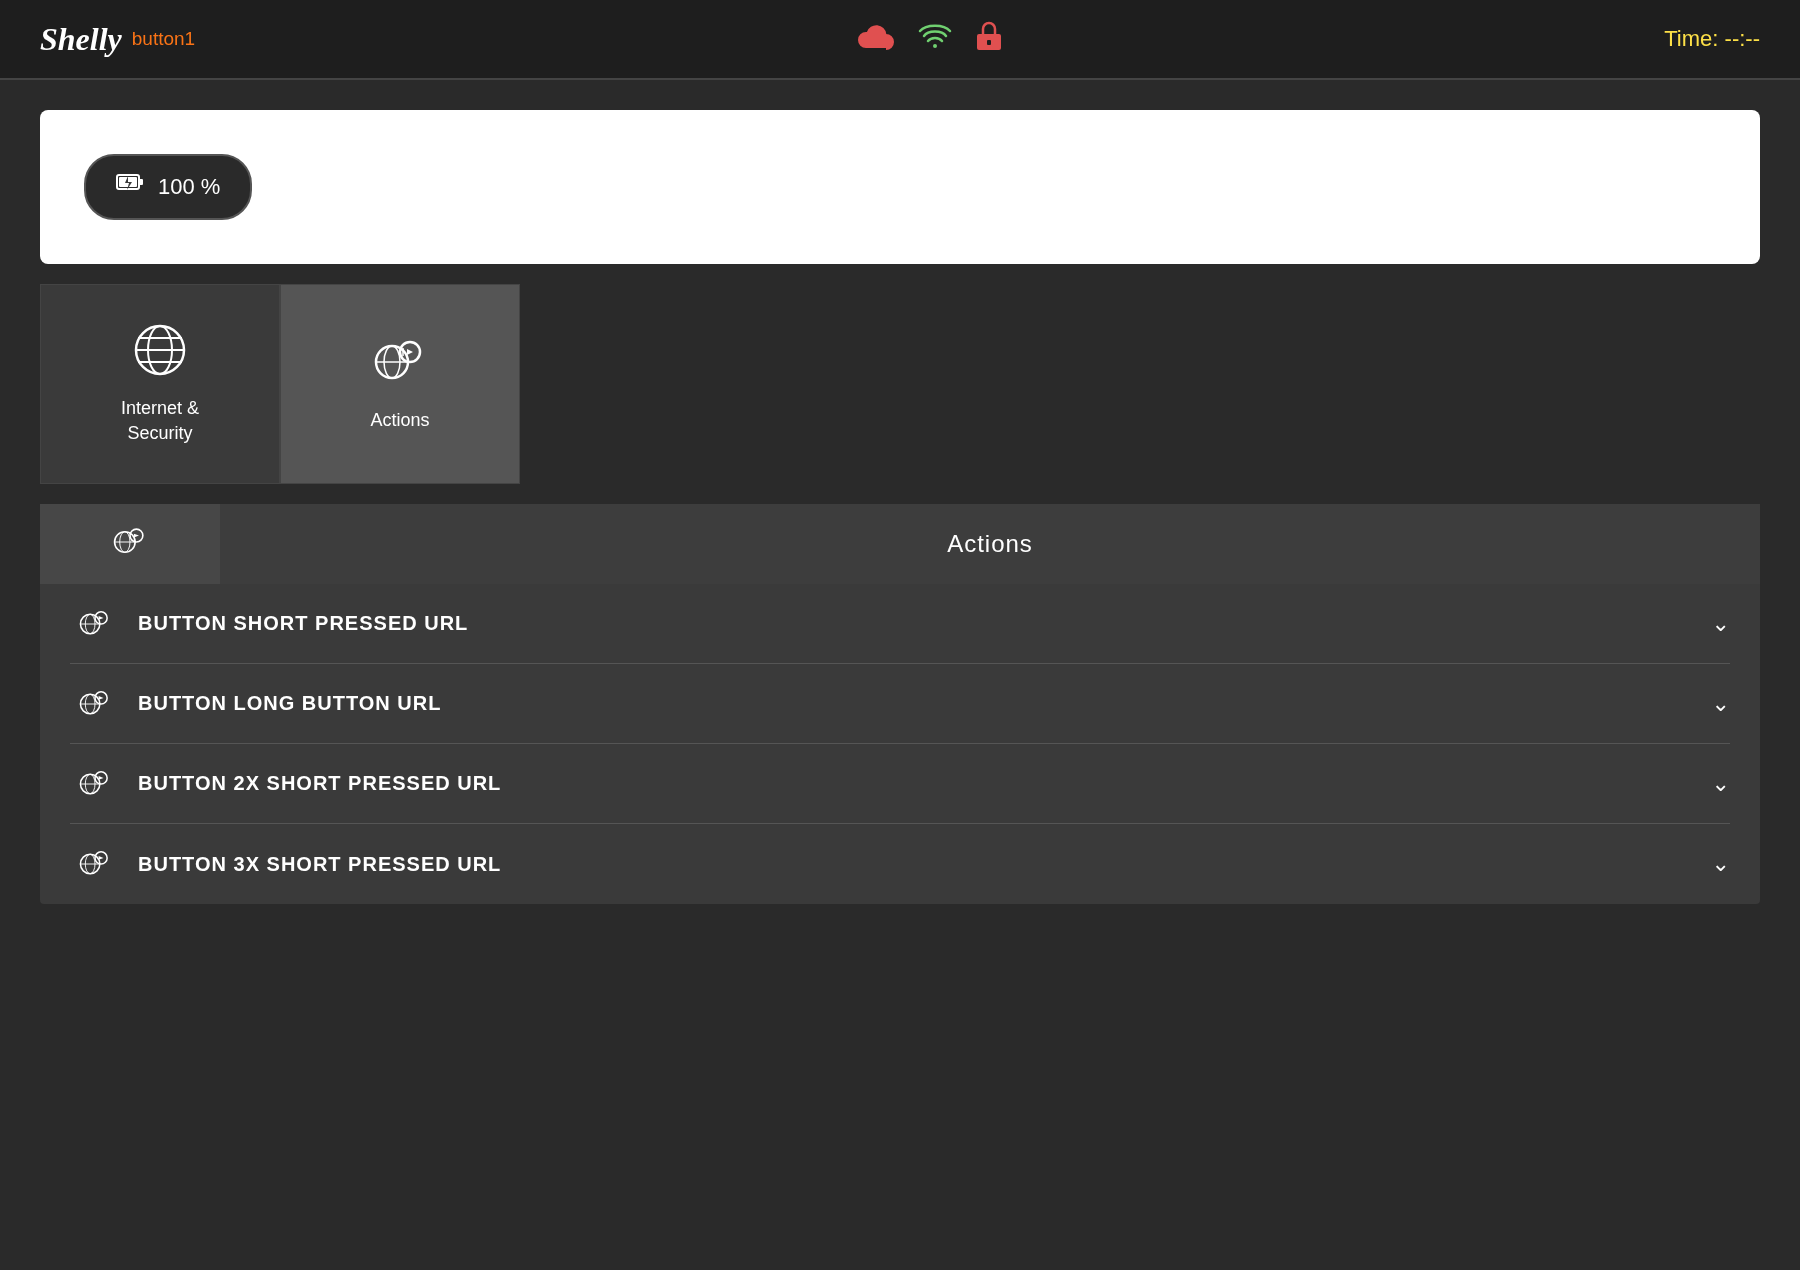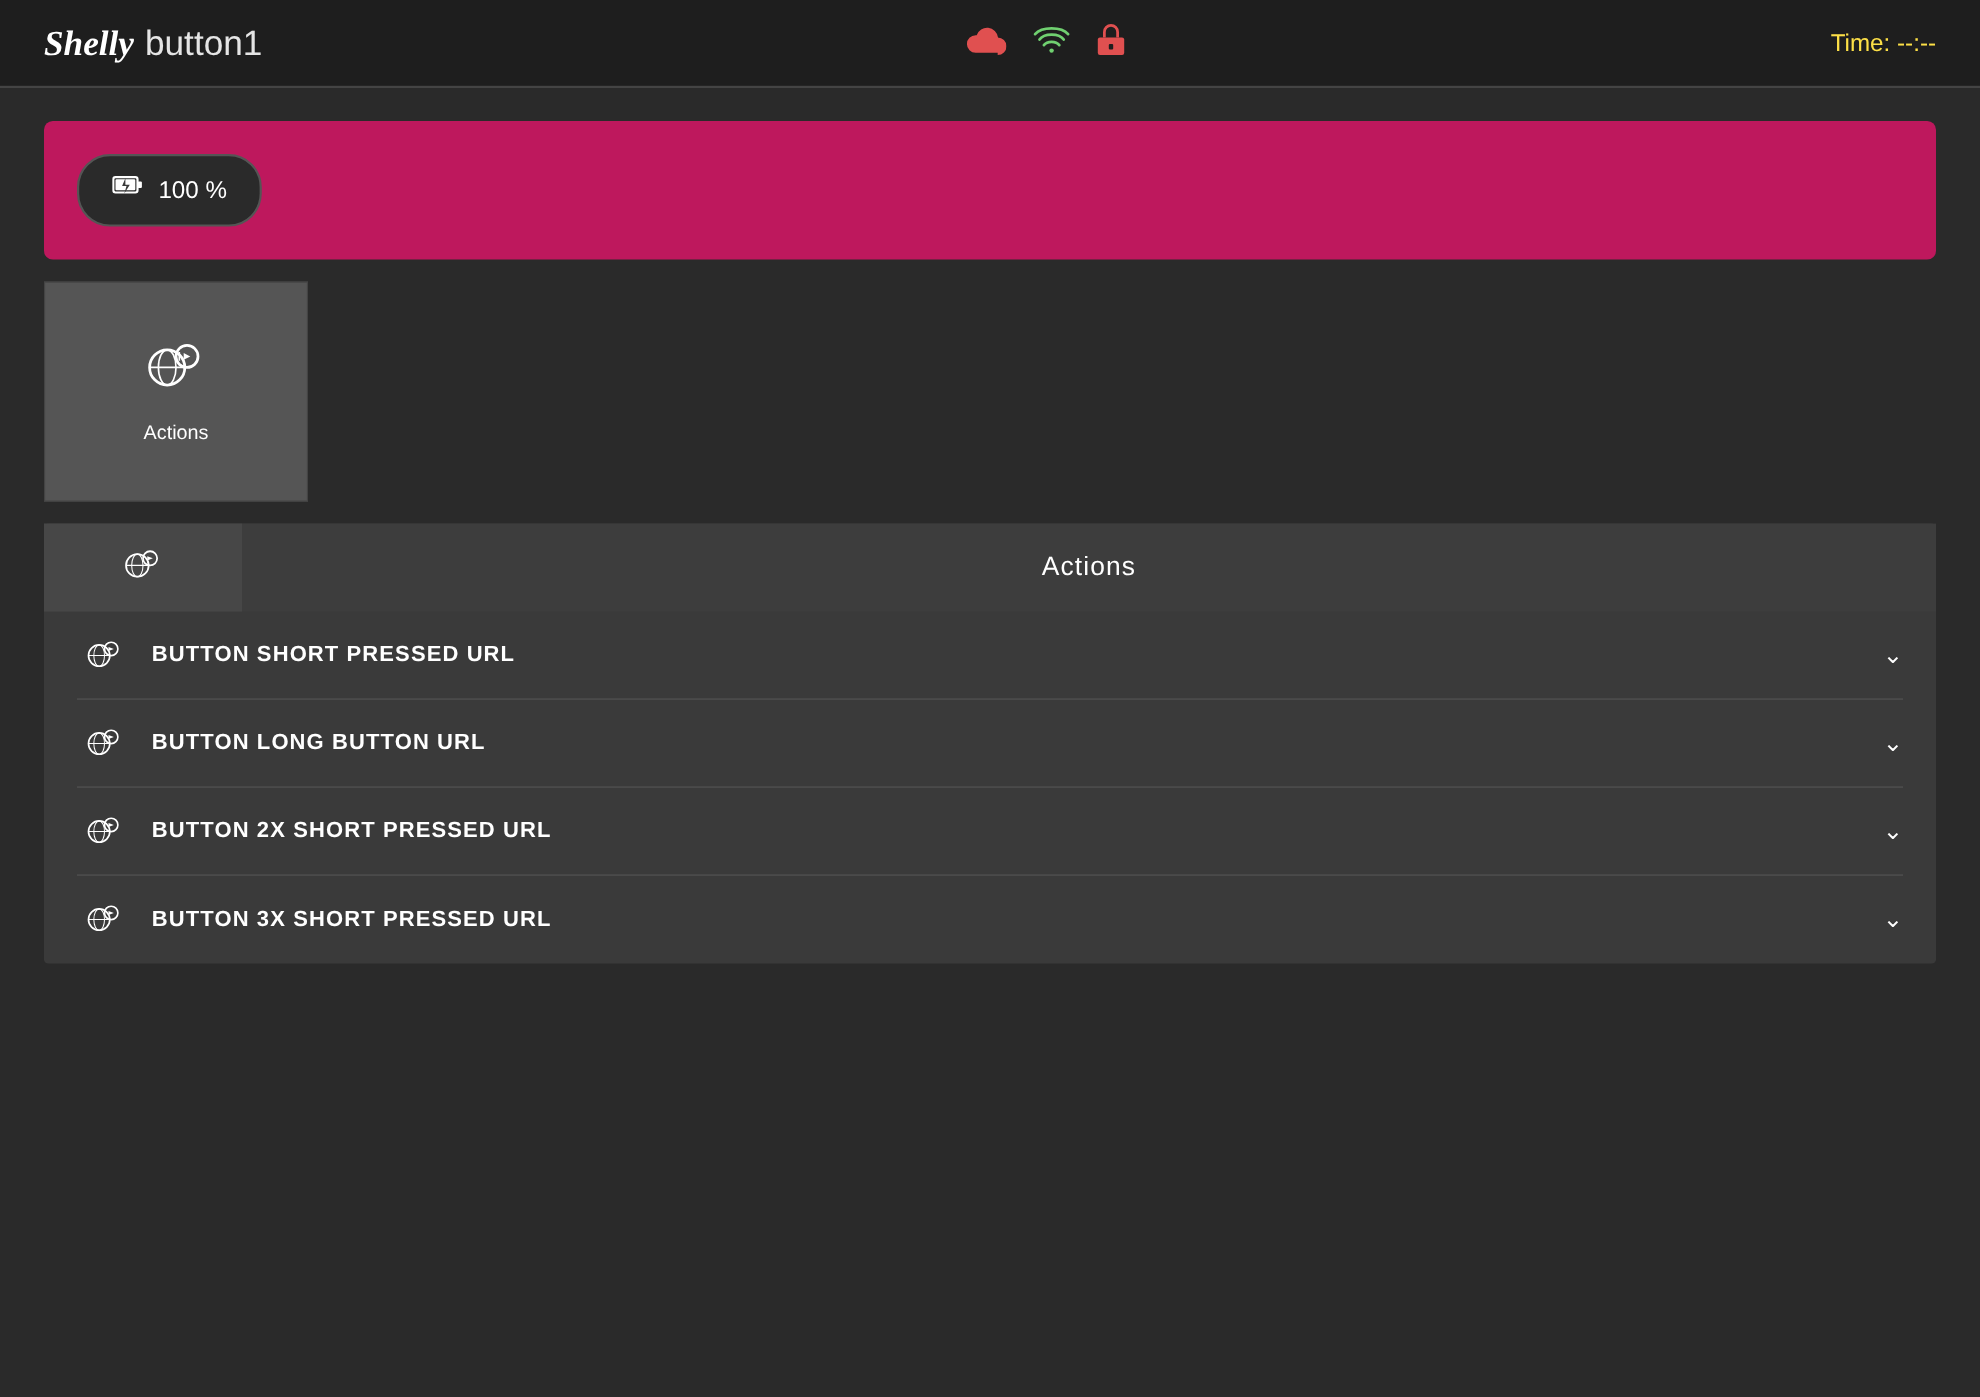--- a/index.html
+++ b/index.html
@@ -27,22 +27,22 @@
       gap: 10px;
     }
     .logo-text {
       font-size: 32px;
       font-style: italic;
       font-weight: bold;
       color: #ffffff;
       font-family: Georgia, serif;
     }
     .logo-sub {
-      font-size: 32px;
-      color: #e5e5e5;
+      font-size: 19px;
+      color: #f97316;
       font-style: normal;
       font-weight: normal;
     }
     .header-icons {
       display: flex;
       align-items: center;
       gap: 24px;
     }
     .cloud-icon {
       color: #e05050;
@@ -61,23 +61,23 @@
       color: #fde047;
     }
 
     
     .main {
       padding: 30px 40px;
     }
 
     
     .battery-panel {
-      background: #be185d;
+      background: #ffffff;
       border-radius: 8px;
-      padding: 30px;
+      padding: 44px;
       margin-bottom: 20px;
     }
     .battery-indicator {
       background: #2a2a2a;
       border: 2px solid #555;
       border-radius: 30px;
       padding: 14px 30px;
       display: inline-flex;
       align-items: center;
       gap: 14px;
@@ -241,20 +241,32 @@
 
           <path d="M12 6 L9 13 L13 13 L11 20 L16 12 L12 12 Z" fill="#3a3a3a"></path>
         </svg>
       </span>
       <span>100 %</span>
     </div>
   </div>
 
   <div class="nav-tiles">
 
+    <div class="nav-tile">
+      <span>
+        <svg class="globe-svg" viewBox="0 0 56 56" fill="none">
+          <circle cx="28" cy="28" r="24" stroke="white" stroke-width="2.5"></circle>
+          <ellipse cx="28" cy="28" rx="12" ry="24" stroke="white" stroke-width="2"></ellipse>
+          <line x1="4" y1="28" x2="52" y2="28" stroke="white" stroke-width="2"></line>
+          <line x1="6" y1="16" x2="50" y2="16" stroke="white" stroke-width="2"></line>
+          <line x1="6" y1="40" x2="50" y2="40" stroke="white" stroke-width="2"></line>
+        </svg>
+      </span>
+      <span class="nav-tile-label">Internet &amp;<br>Security</span>
+    </div>
 
     <div class="nav-tile active">
       <span>
         <svg class="globe-svg" viewBox="0 0 56 56" fill="none">
           <circle cx="20" cy="28" r="16" stroke="white" stroke-width="2.5"></circle>
           <ellipse cx="20" cy="28" rx="8" ry="16" stroke="white" stroke-width="1.5"></ellipse>
           <line x1="4" y1="28" x2="36" y2="28" stroke="white" stroke-width="1.5"></line>
           <circle cx="38" cy="18" r="10" stroke="white" stroke-width="2.5"></circle>
           <line x1="31" y1="14" x2="31" y2="22" stroke="white" stroke-width="1.5"></line>
           <path d="M35 15 L41 18 L35 21 Z" fill="white"></path>

